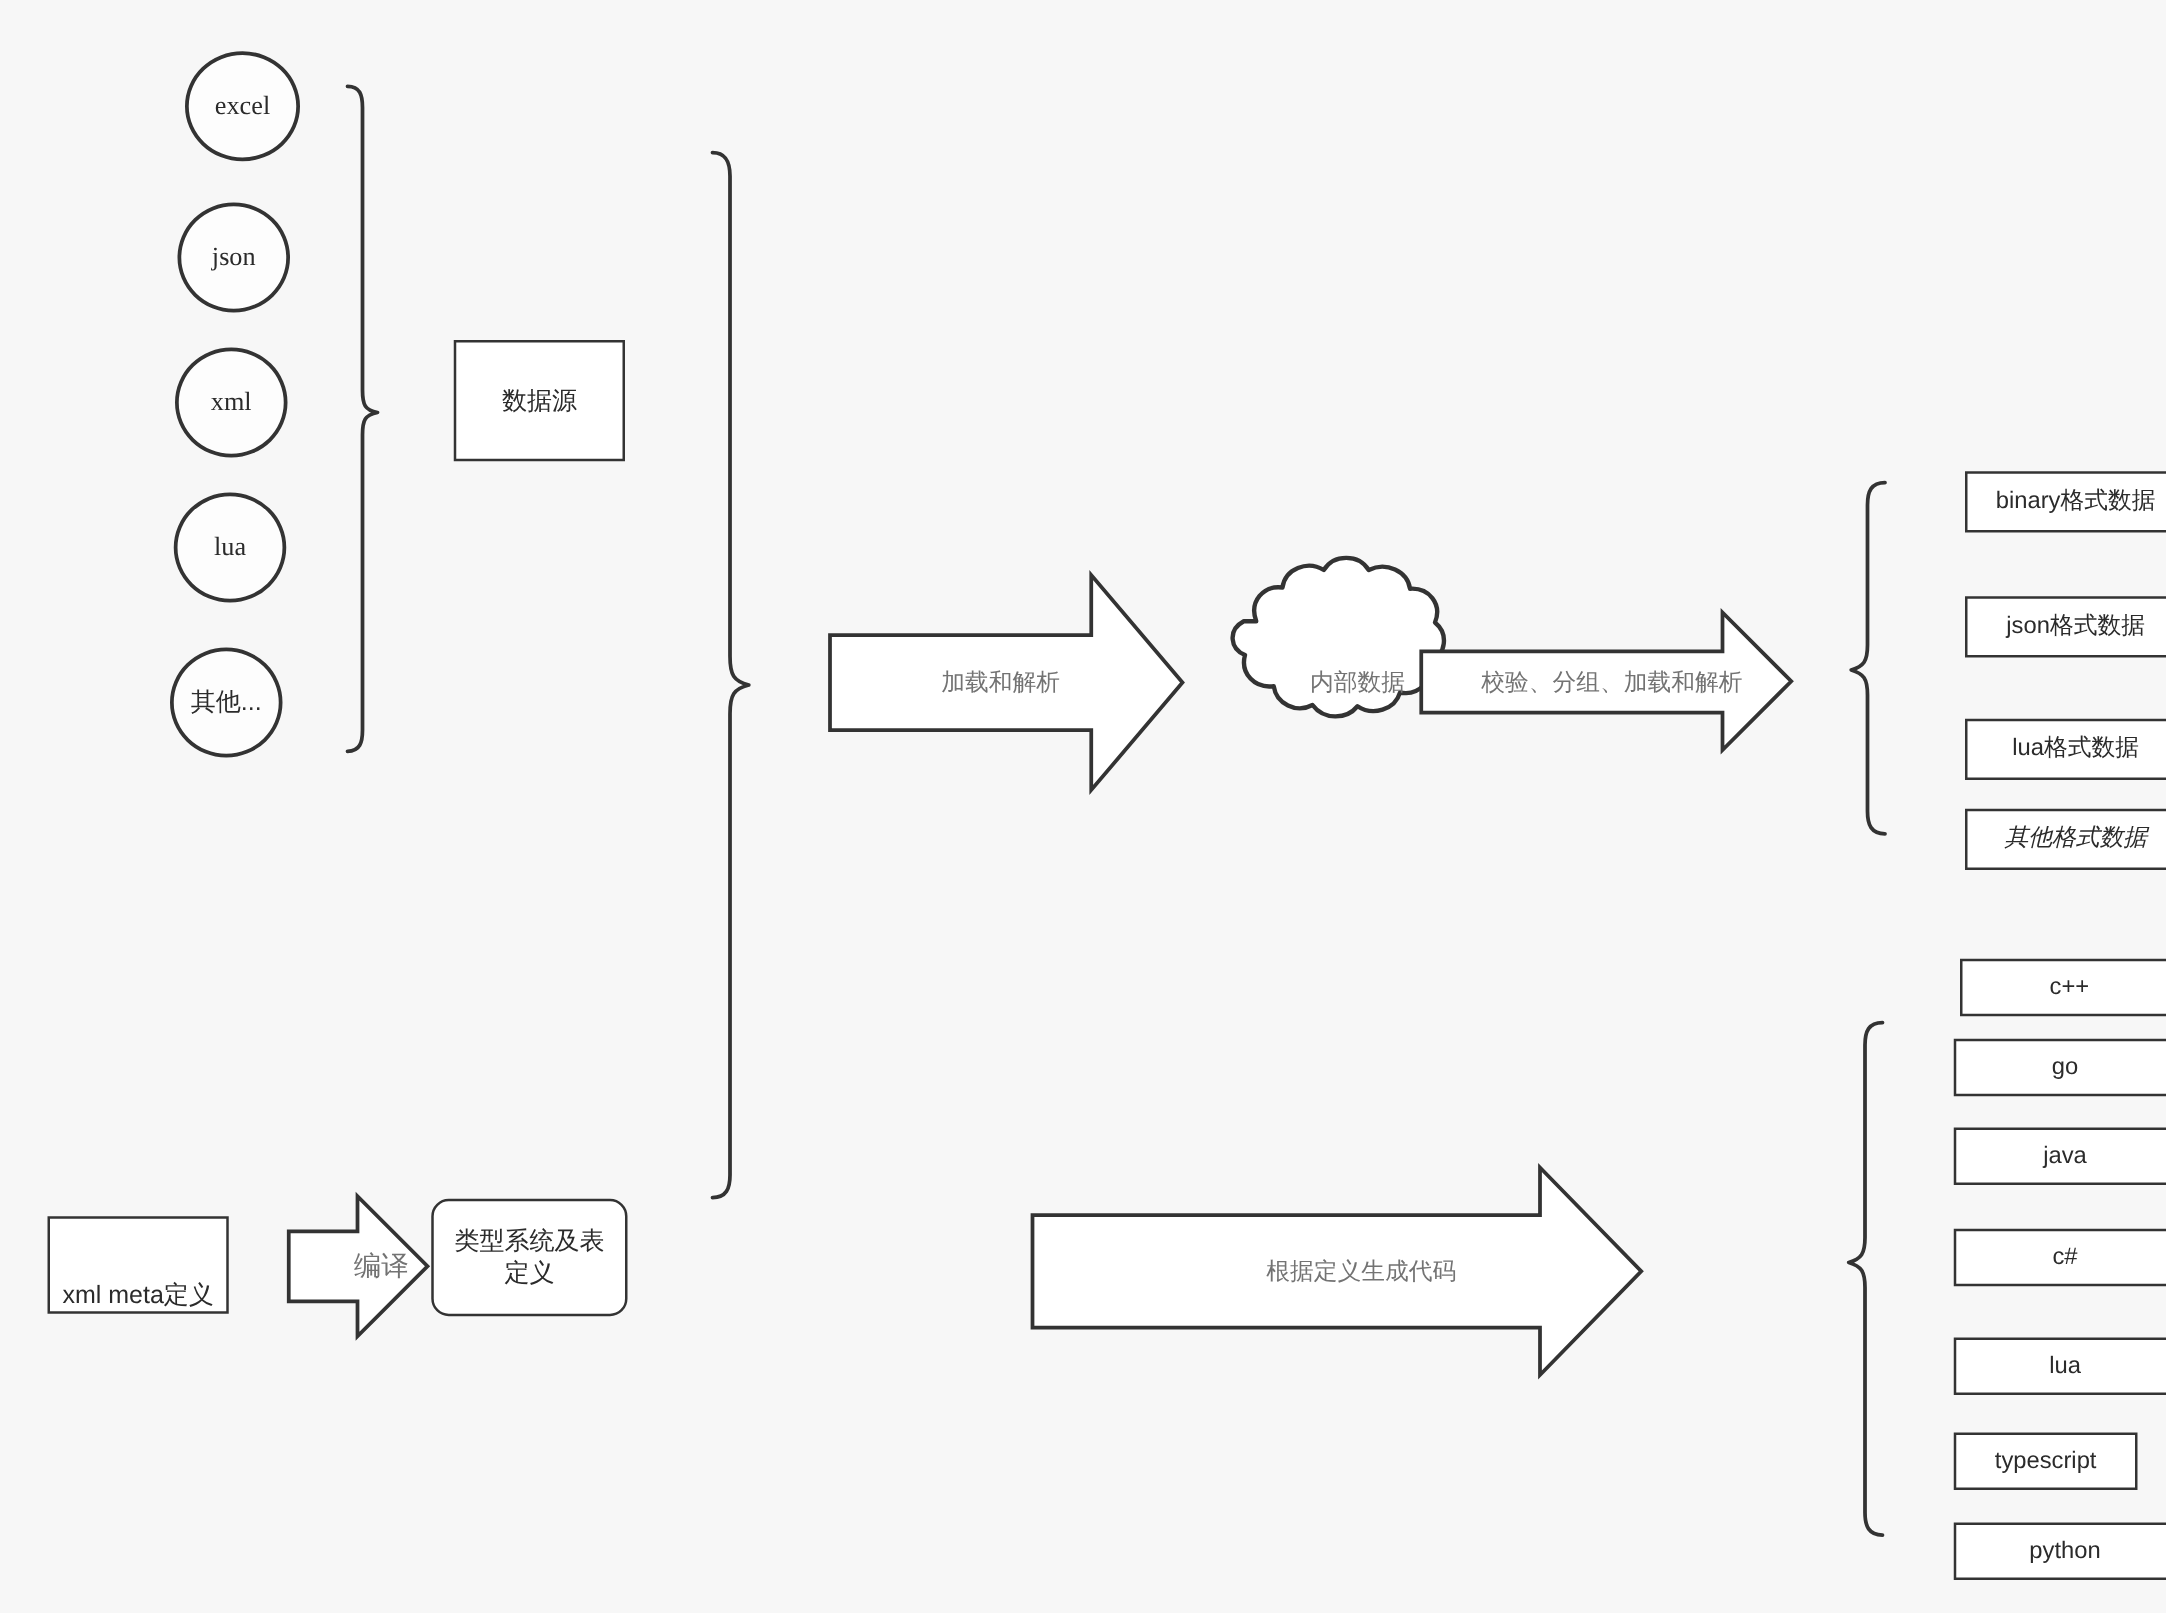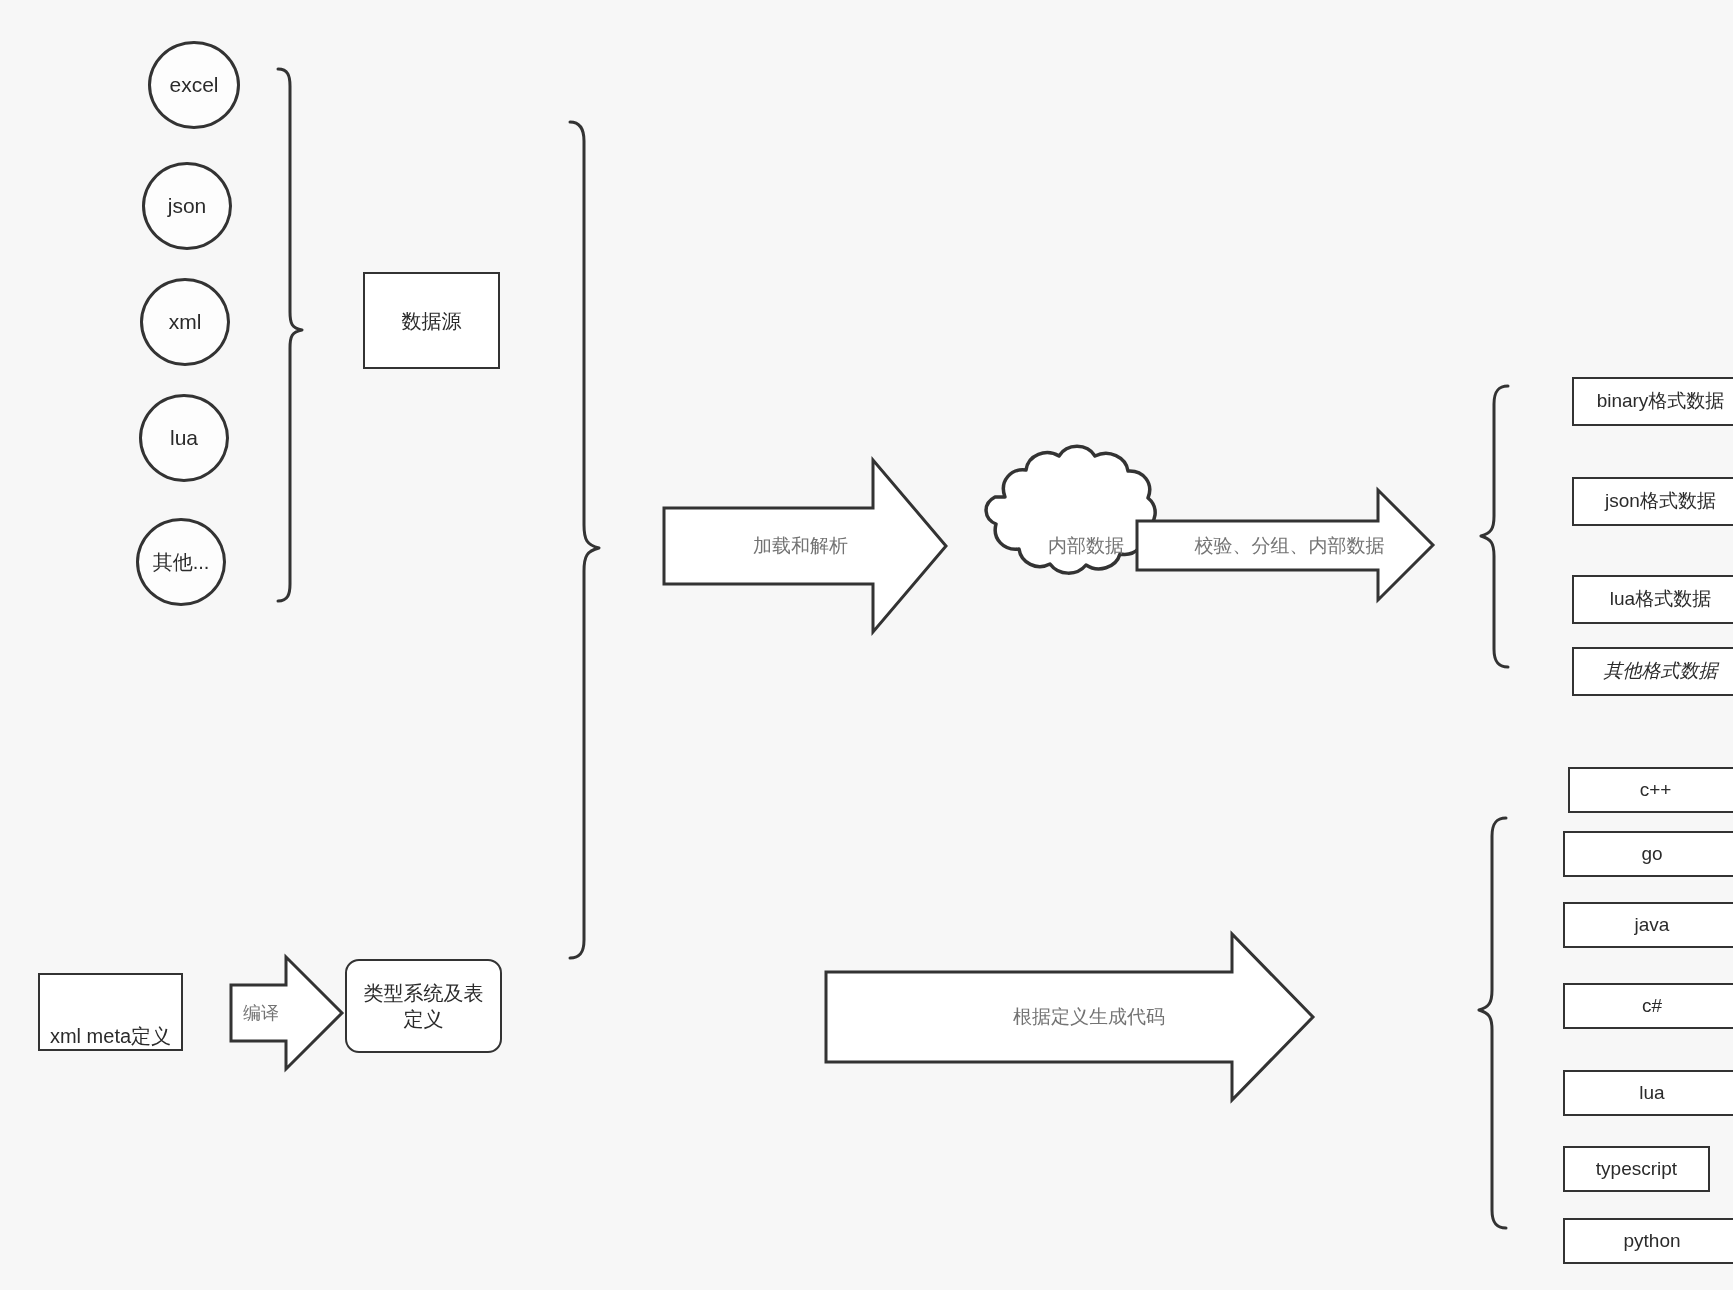--- a/index.html
+++ b/index.html
@@ -66,24 +66,24 @@
     stroke: #333333;
     stroke-width: 3;
     stroke-linejoin: miter;
   }
   .cloud-shape {
     fill: #ffffff;
     stroke: #333333;
     stroke-width: 3.5;
     stroke-linejoin: round;
   }
-  .f18 { font-size: 18px; }
+  .f18 { font-size: 22px; padding-left: 44px; }
   .f19 { font-size: 19px; margin-left: 32px; }
   .f20 { font-size: 20px; }
-  .f21 { font-size: 21px; }
+  .f21 { font-size: 21px; font-family: Liberation Serif, serif; }
 </style>
 </head>
 <body>
 
 <div id="canvas">
 
   <svg class="overlay" viewBox="0 0 1733 1290">
 
     <g>
       <path class="stroke" d="M 278 69
@@ -179,21 +179,21 @@
   </div>
 
   <div class="node rect f20" style="left:333px; top:272px; width:137px; height:97px;margin-left:30px;">
     <span>数据源</span>
   </div>
 
   <div class="label-only f19" style="left:664px; top:520px; width:209px; height:52px;">加载和解析</div>
 
   <div class="label-only f19" style="left:998px; top:522px; width:112px; height:48px;">内部数据</div>
 
-  <div class="label-only f19" style="left:1137px; top:522px; width:241px; height:48px;">校验、分组、内部数据</div>
+  <div class="label-only f19" style="left:1137px; top:522px; width:241px; height:48px;">校验、分组、加载和解析</div>
 
   <div class="node rect f19" style="left:1540px; top:377px; width:177px; height:49px;">
     <span>binary格式数据</span>
   </div>
 
   <div class="node rect f19" style="left:1540px; top:477px; width:177px; height:49px;">
     <span>json格式数据</span>
   </div>
 
   <div class="node rect f19" style="left:1540px; top:575px; width:177px; height:49px;">

